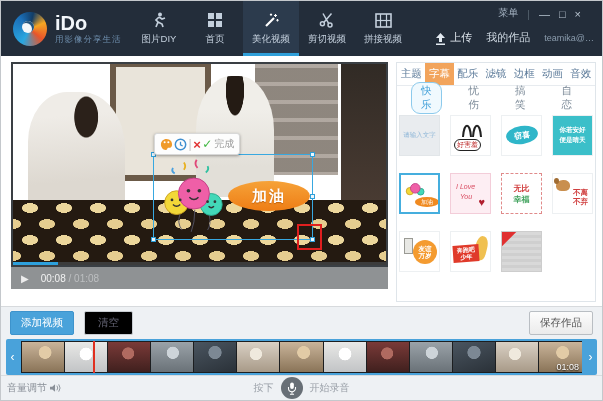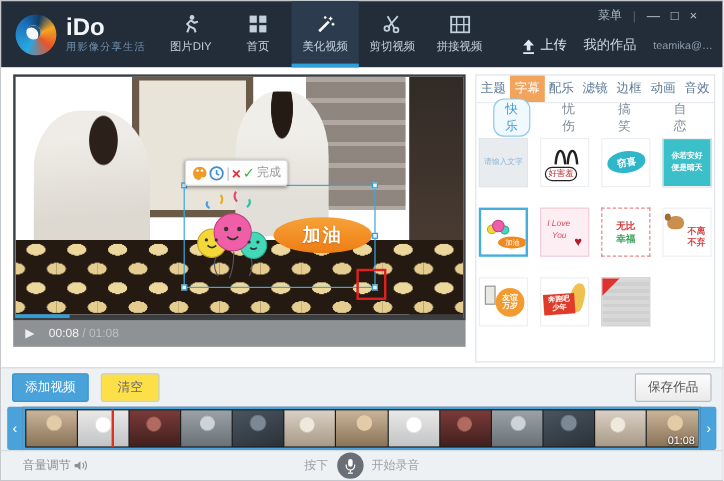--- a/index.html
+++ b/index.html
@@ -138,41 +138,41 @@
   .st-benpao .banner span { color:#fff; font-size:6px; font-weight:bold; line-height:7px; }
   .st-locked { background:repeating-linear-gradient(0deg,#d9d9d9 0 3px,#cfcfcf 3px 6px); border-color:#cdcdcd; }
   .st-locked .ribbon { position:absolute; left:-14px; top:-5px; width:40px; height:11px; background:#e03030;
     transform:rotate(-45deg); }
 
   
   .bottom { flex:1; background:#eef1f4; border-top:1px solid #d7dadd; display:flex; flex-direction:column; }
   .actions { height:32px; display:flex; align-items:center; gap:10px; padding:0 9px; }
   .btn { font-size:10.5px; border-radius:2px; padding:4px 10px; cursor:pointer; }
   .btn-add { background:#49a2da; border:1px solid #3d93cc; color:#fff; }
-  .btn-clear { background:#fde047; border:1px solid #c8cdd2; color:#667; padding:4px 13px; }
+  .btn-clear { background:#000000; border:1px solid #c8cdd2; color:#667; padding:4px 13px; }
   .btn-save { margin-left:auto; background:linear-gradient(#fcfcfc,#ebebeb); border:1px solid #b9bec3; color:#555; }
   .strip-row { height:36px; display:flex; align-items:center; padding:0 5px; }
   .strip-arrow { width:13px; height:36px; background:#49a2da; color:#fff; display:flex; align-items:center;
     justify-content:center; font-size:12px; cursor:pointer; }
   .strip-arrow.left { border-radius:2px 0 0 2px; }
   .strip-arrow.right { border-radius:0 2px 2px 0; }
   .strip { flex:1; height:36px; border:2px solid #49a2da; background:#1c1e20; position:relative;
     display:flex; align-items:stretch; overflow:hidden; }
   .thumb { flex:1; margin:1px 0.5px; }
   .thumb:nth-child(6n+1){background:radial-gradient(circle at 50% 35%,#7c8894 0 22%,transparent 24%),linear-gradient(160deg,#4a5560,#2a3138);}
   .thumb:nth-child(6n+2){background:radial-gradient(circle at 45% 40%,#efe9dd 0 20%,transparent 22%),linear-gradient(#d9d0c4,#a89a88);}
   .thumb:nth-child(6n+3){background:radial-gradient(circle at 55% 35%,#e2cba6 0 20%,transparent 22%),linear-gradient(#c9b49a,#8a7458);}
   .thumb:nth-child(6n+4){background:radial-gradient(circle at 50% 40%,#ffffff 0 22%,transparent 24%),linear-gradient(#e8e8e6,#c2c4c6);}
   .thumb:nth-child(6n+5){background:radial-gradient(circle at 48% 38%,#b06a60 0 20%,transparent 22%),linear-gradient(#7a3a38,#40201e);}
   .thumb:nth-child(6n+6){background:radial-gradient(circle at 52% 36%,#cdd4d9 0 20%,transparent 22%),linear-gradient(#9aa2a8,#6a7278);}
   .playhead { position:absolute; left:72px; top:0; bottom:0; width:2px; background:#e03020; z-index:2; }
   .strip-time { position:absolute; right:3px; bottom:1px; color:#fff; font-size:9px;
     text-shadow:0 1px 2px #000; z-index:2; }
   .voice-row { flex:1; border-top:1px solid #d9dcdf; position:relative; display:flex; align-items:center; }
-  .volume { display:flex; align-items:center; gap:3px; margin-left:18px; color:#8a9098; font-size:10px; cursor:pointer; }
+  .volume { display:flex; align-items:center; gap:3px; margin-left:6px; color:#8a9098; font-size:10px; cursor:pointer; }
   .record-group { position:absolute; left:50%; top:50%; transform:translate(-50%,-50%);
     display:flex; align-items:center; gap:7px; }
   .record-hint { color:#9aa0a8; font-size:10px; }
   .mic-btn { width:22px; height:22px; border-radius:50%; background:#686f76; display:flex;
     align-items:center; justify-content:center; cursor:pointer; }
 </style>
 </head>
 <body>
 
 <div class="window">

